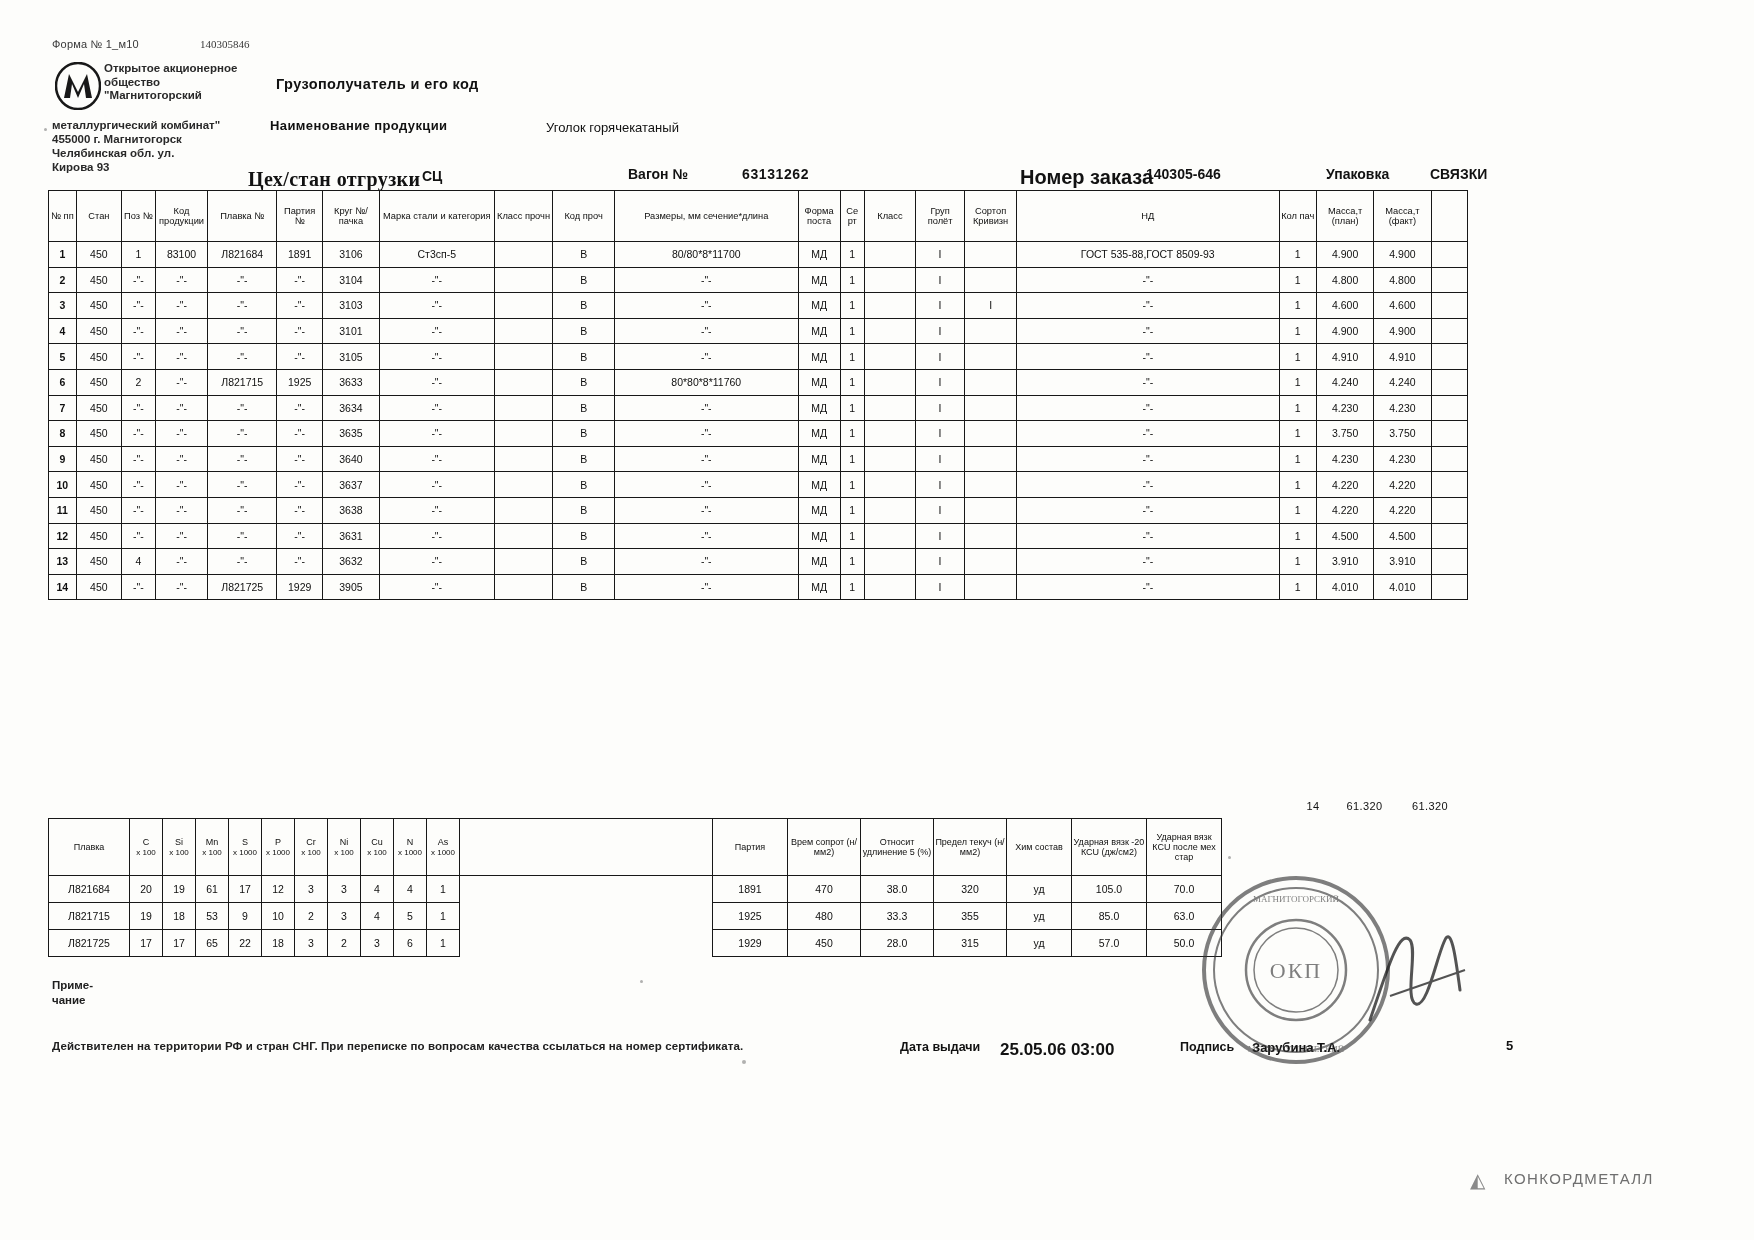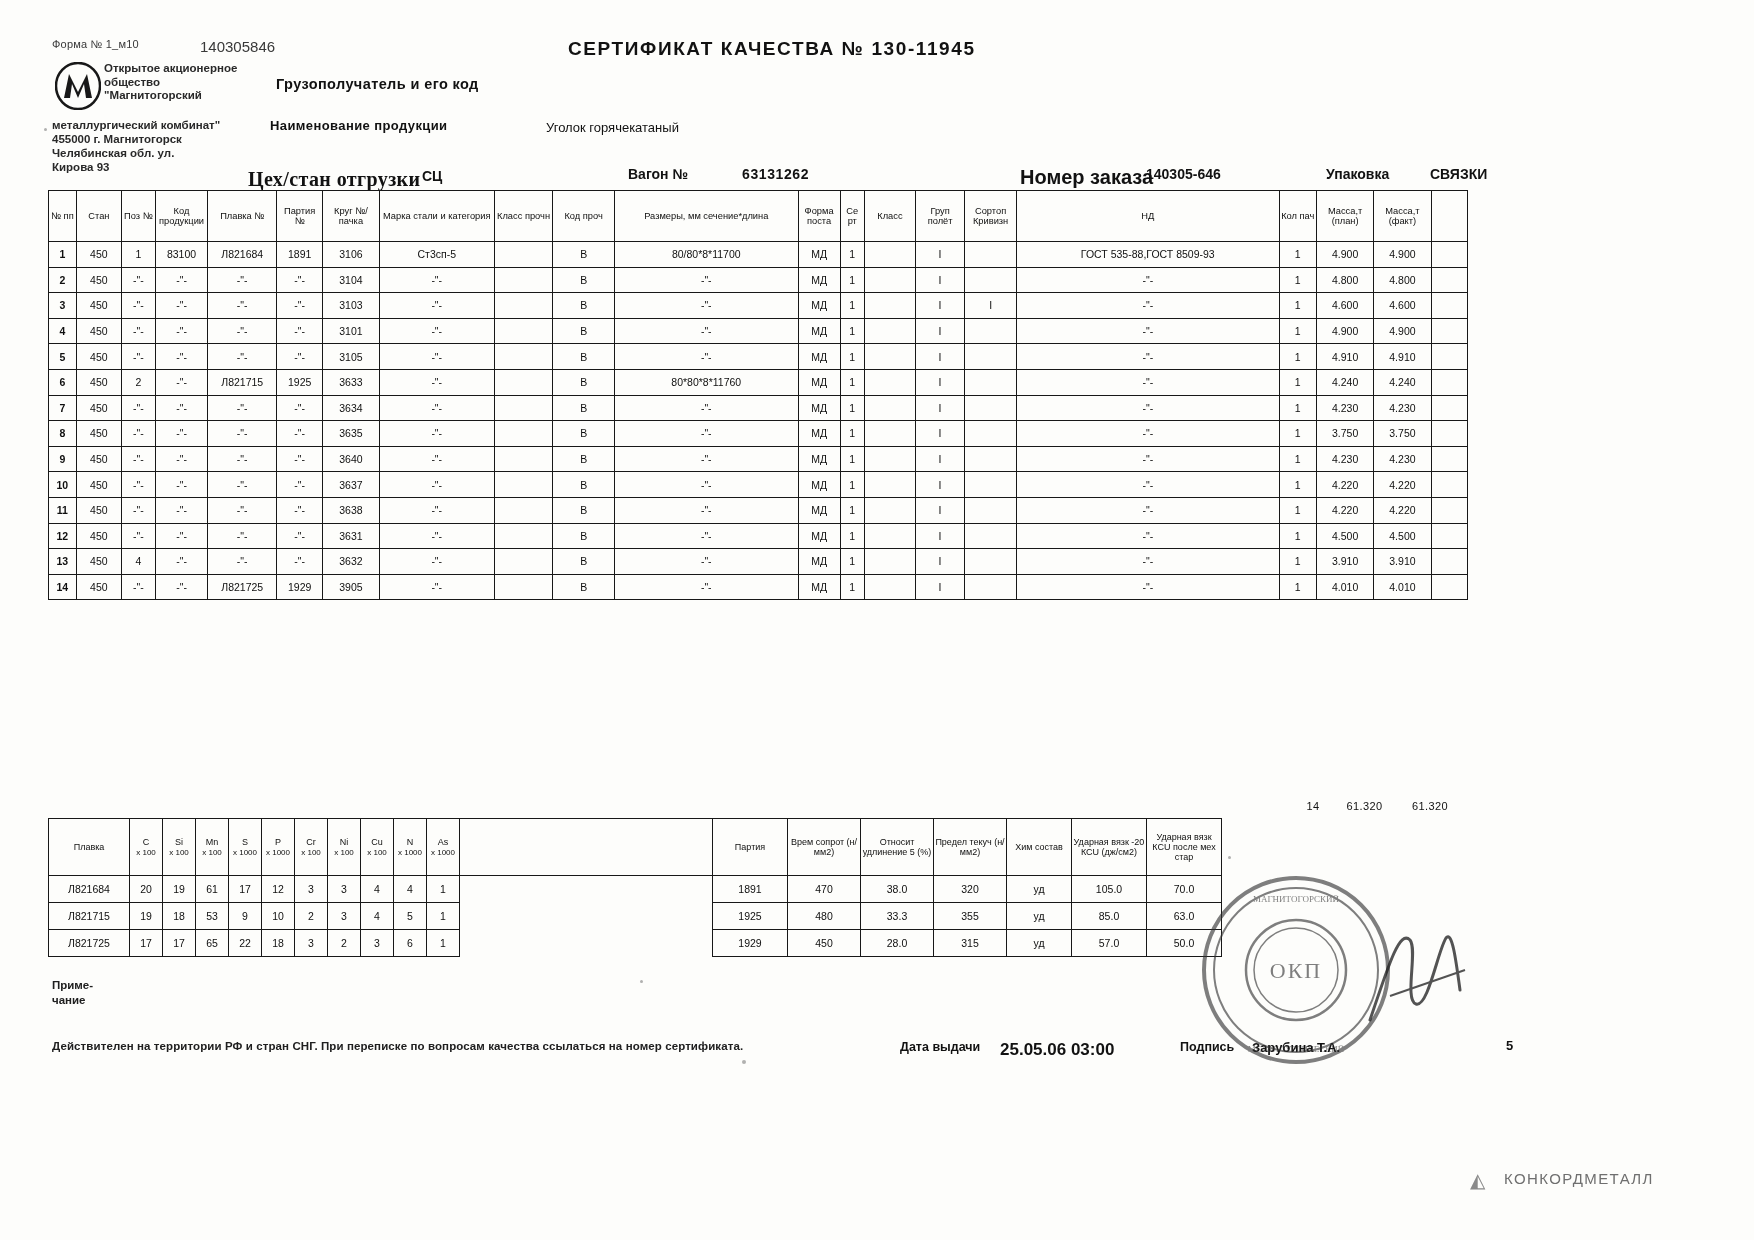--- a/index.html
+++ b/index.html
@@ -9,21 +9,21 @@
     font-family:"Liberation Sans", sans-serif;
     color:#141414;
     position:relative;
     overflow:hidden;
     filter:contrast(1.02);
   }
   .page{position:absolute;inset:0;}
 
   
   .form-code{position:absolute;left:52px;top:38px;font-size:11px;color:#3a3a3a;letter-spacing:.2px;}
-  .order-code{position:absolute;left:200px;top:38px;font-size:15px;color:#3a3a3a;}
+  .order-code{position:absolute;left:200px;top:38px;font-size:11px;color:#3a3a3a;font-family:Liberation Serif, serif;}
   .doc-title{position:absolute;left:568px;top:38px;font-size:19px;font-weight:bold;letter-spacing:1.6px;}
 
   .logo{position:absolute;left:55px;top:62px;width:46px;height:48px;}
   .logo svg{display:block;}
 
   .company{position:absolute;left:104px;top:62px;font-size:11.5px;line-height:13.5px;font-weight:bold;color:#2b2b2b;width:170px;}
   .company2{position:absolute;left:52px;top:118px;font-size:11.5px;line-height:14px;font-weight:bold;color:#2b2b2b;width:240px;}
 
   .lbl-consignee{position:absolute;left:276px;top:76px;font-size:14.5px;font-weight:bold;letter-spacing:.4px;}
   .lbl-product{position:absolute;left:270px;top:118px;font-size:13px;font-weight:bold;letter-spacing:.4px;}
@@ -123,21 +123,20 @@
 
   .speck{position:absolute;background:#555;border-radius:50%;opacity:.45;}
 </style>
 </head>
 <body>
 
 <div class="page">
 
   <div class="form-code">Форма № 1_м10</div>
   <div class="order-code">140305846</div>
-  <div class="doc-title">СЕРТИФИКАТ КАЧЕСТВА № 130-11945</div>
 
   <div class="logo">
     <svg width="46" height="48" viewBox="0 0 46 48">
       <ellipse cx="23" cy="24" rx="22" ry="23" fill="none" stroke="#1a1a1a" stroke-width="2.5"></ellipse>
       <path d="M9 36 L14 12 L23 30 L32 12 L37 36 L31 36 L29 22 L23 36 L17 22 L15 36 Z" fill="#1a1a1a"></path>
     </svg>
   </div>
 
   <div class="company">
     <div>Открытое акционерное</div>

